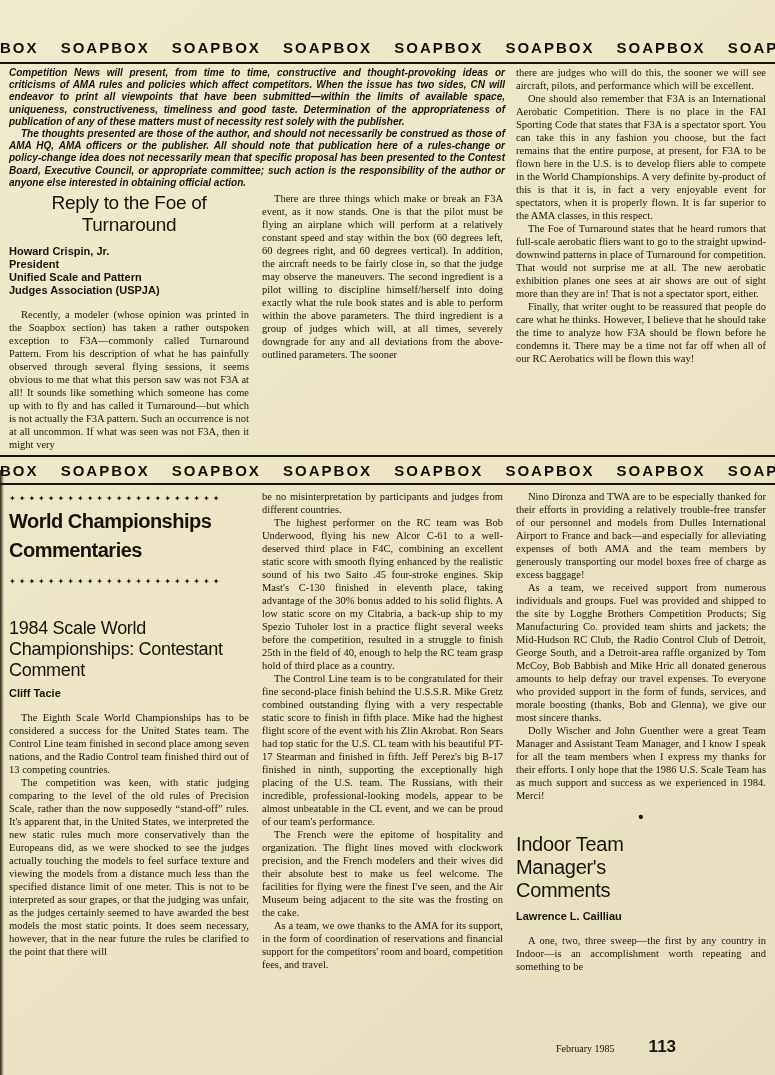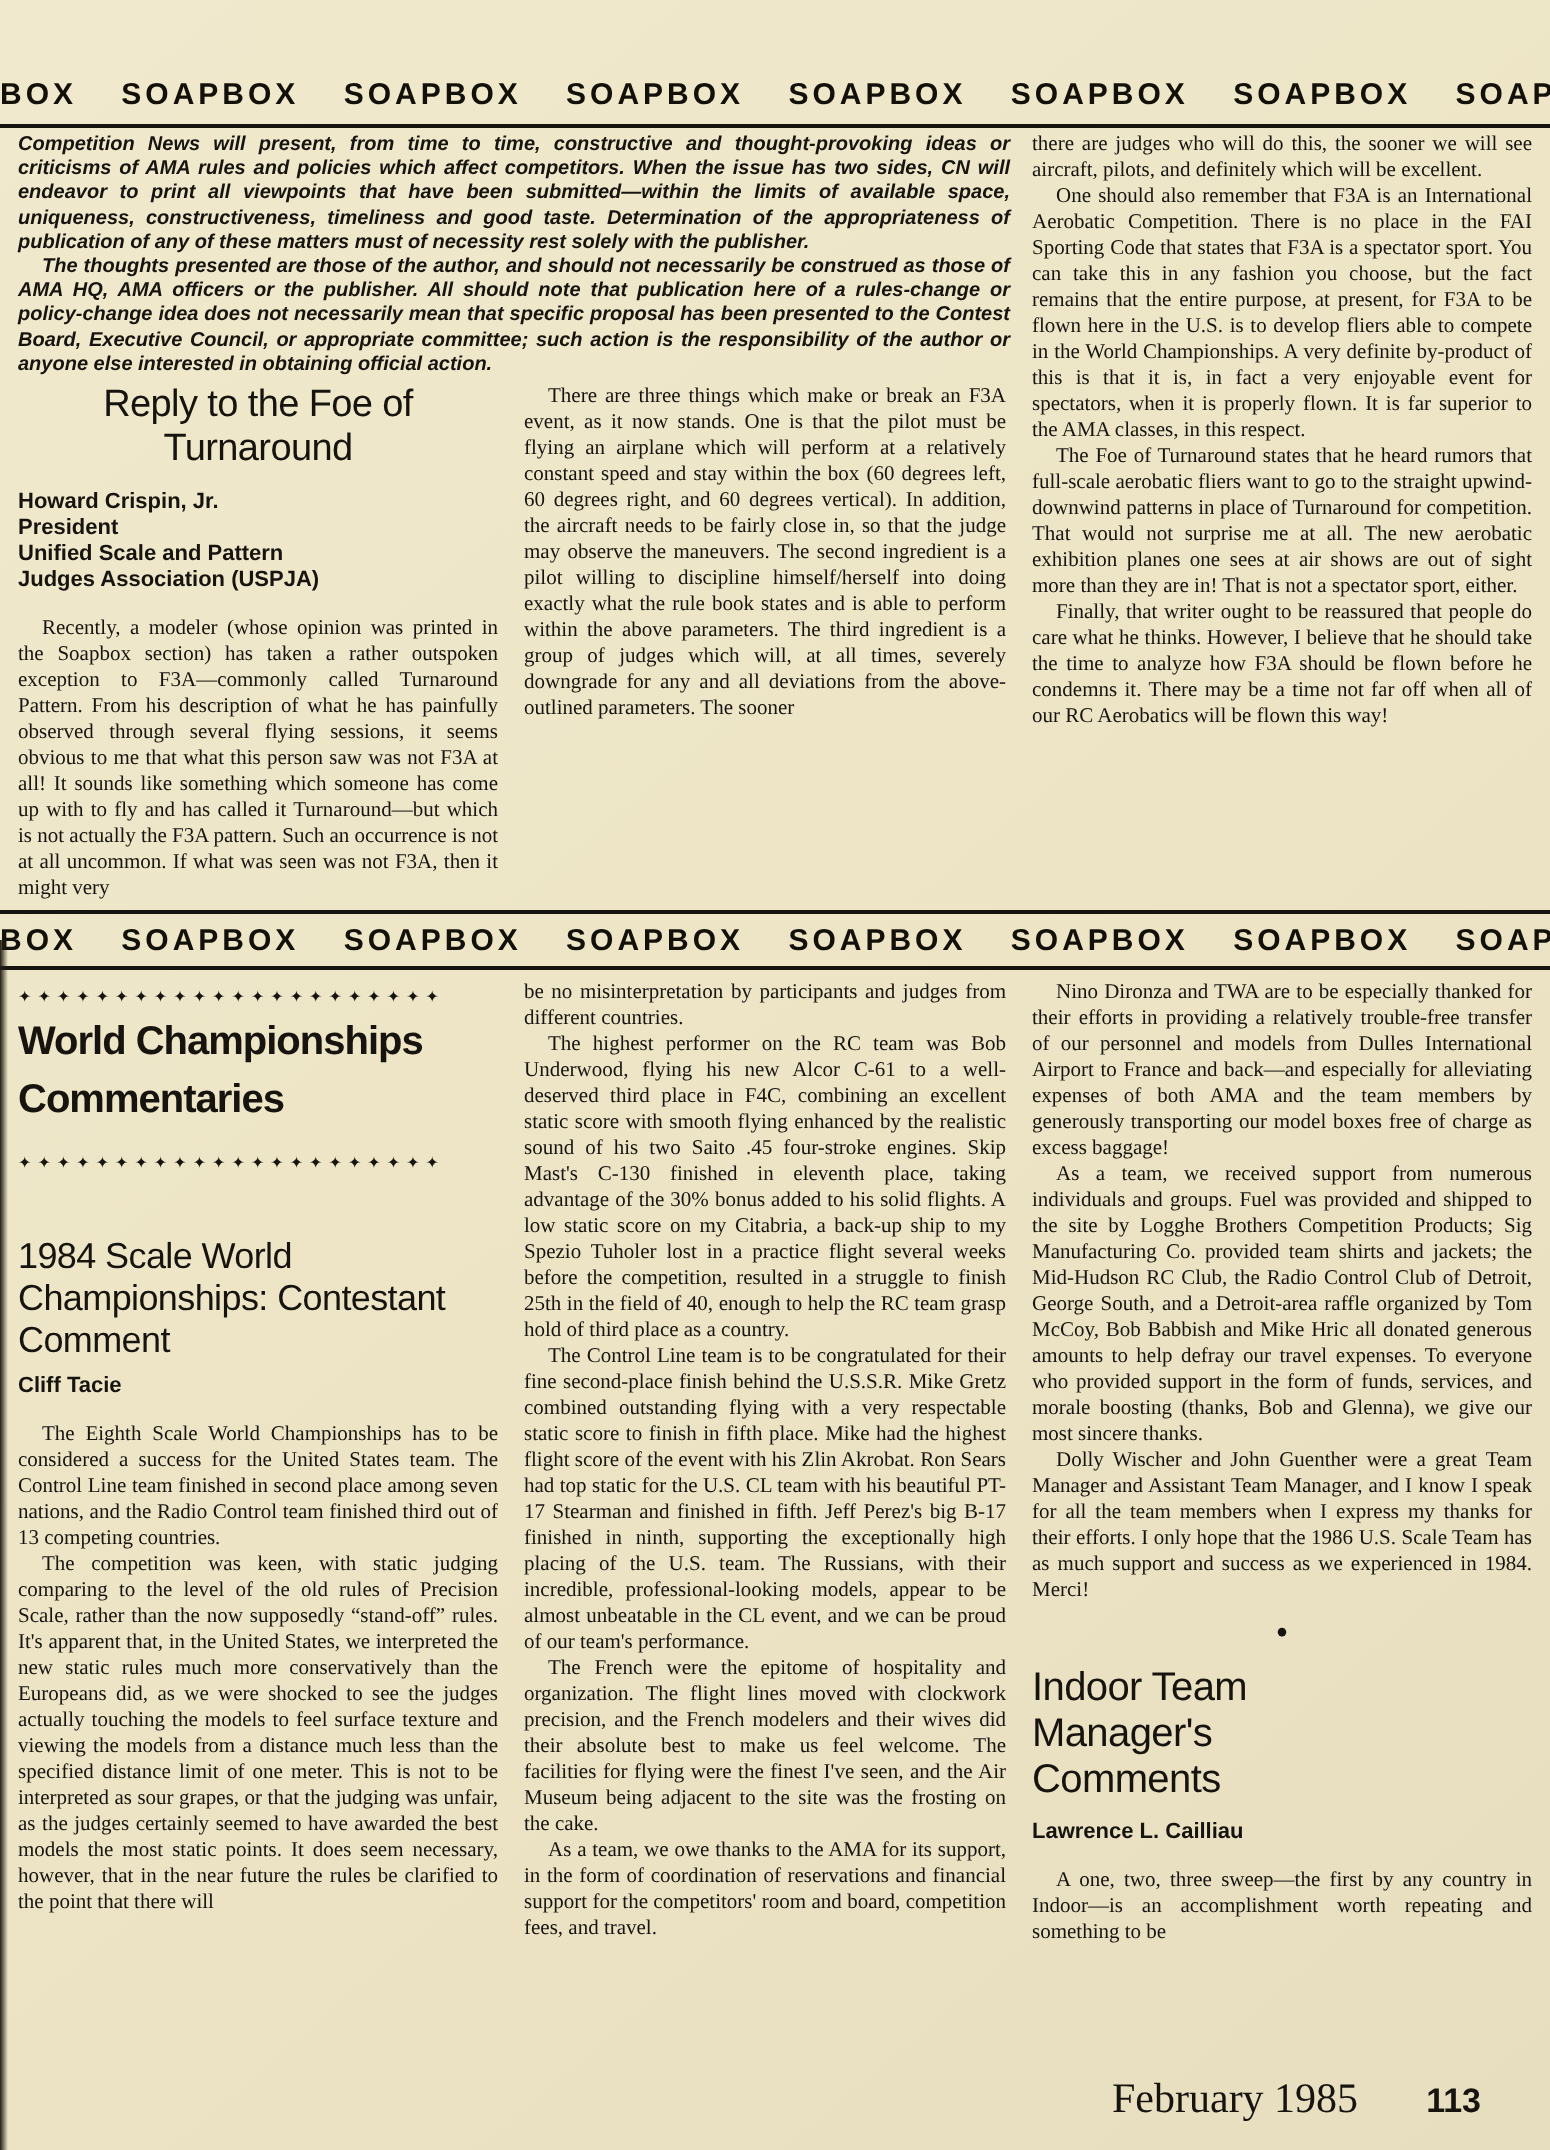--- a/index.html
+++ b/index.html
@@ -73,21 +73,21 @@
   }
   .bullet{
     text-align:center;font-size:15px;font-weight:bold;margin:8px 0 4px 0;
     font-family:"Liberation Sans", sans-serif;
   }
   
   .footer{
     position:absolute;left:556px;top:1037px;width:200px;
     display:flex;align-items:baseline;gap:34px;
   }
-  .footer .issue{font-family:"Liberation Serif", serif;font-size:21px;}
+  .footer .issue{font-family:"Liberation Serif", serif;font-size:10px;}
   .footer .pagenum{font-family:"Liberation Sans", sans-serif;font-weight:bold;font-size:17px;}
   
   .scan-edge-left{
     position:absolute;left:0;top:470px;width:4px;height:605px;
     background:linear-gradient(to right,#241f15,rgba(36,31,21,0));
   }
 </style>
 </head>
 <body>
 
@@ -96,21 +96,21 @@
   <header class="band band1">
     <span>BOX SOAPBOX SOAPBOX SOAPBOX SOAPBOX SOAPBOX SOAPBOX SOAPBOX SOAPBOX</span>
   </header>
 
   <section class="intro">
     <p>Competition News will present, from time to time, constructive and thought-provoking ideas or criticisms of AMA rules and policies which affect competitors. When the issue has two sides, CN will endeavor to print all viewpoints that have been submitted—within the limits of available space, uniqueness, constructiveness, timeliness and good taste. Determination of the appropriateness of publication of any of these matters must of necessity rest solely with the publisher.</p>
     <p class="indent">The thoughts presented are those of the author, and should not necessarily be construed as those of AMA HQ, AMA officers or the publisher. All should note that publication here of a rules-change or policy-change idea does not necessarily mean that specific proposal has been presented to the Contest Board, Executive Council, or appropriate committee; such action is the responsibility of the author or anyone else interested in obtaining official action.</p>
   </section>
 
   <section class="col col3top">
-    <p>there are judges who will do this, the sooner we will see aircraft, pilots, and definitely which will be excellent.</p>
+    <p>there are judges who will do this, the sooner we will see aircraft, pilots, and performance which will be excellent.</p>
     <p class="indent">One should also remember that F3A is an International Aerobatic Competition. There is no place in the FAI Sporting Code that states that F3A is a spectator sport. You can take this in any fashion you choose, but the fact remains that the entire purpose, at present, for F3A to be flown here in the U.S. is to develop fliers able to compete in the World Championships. A very definite by-product of this is that it is, in fact a very enjoyable event for spectators, when it is properly flown. It is far superior to the AMA classes, in this respect.</p>
     <p class="indent">The Foe of Turnaround states that he heard rumors that full-scale aerobatic fliers want to go to the straight upwind-downwind patterns in place of Turnaround for competition. That would not surprise me at all. The new aerobatic exhibition planes one sees at air shows are out of sight more than they are in! That is not a spectator sport, either.</p>
     <p class="indent">Finally, that writer ought to be reassured that people do care what he thinks. However, I believe that he should take the time to analyze how F3A should be flown before he condemns it. There may be a time not far off when all of our RC Aerobatics will be flown this way!</p>
   </section>
 
   <section class="col a1c1">
     <h1 class="h-article">Reply to the Foe of Turnaround</h1>
     <div class="byline">
       <div>Howard Crispin, Jr.</div>
       <div>President</div>

